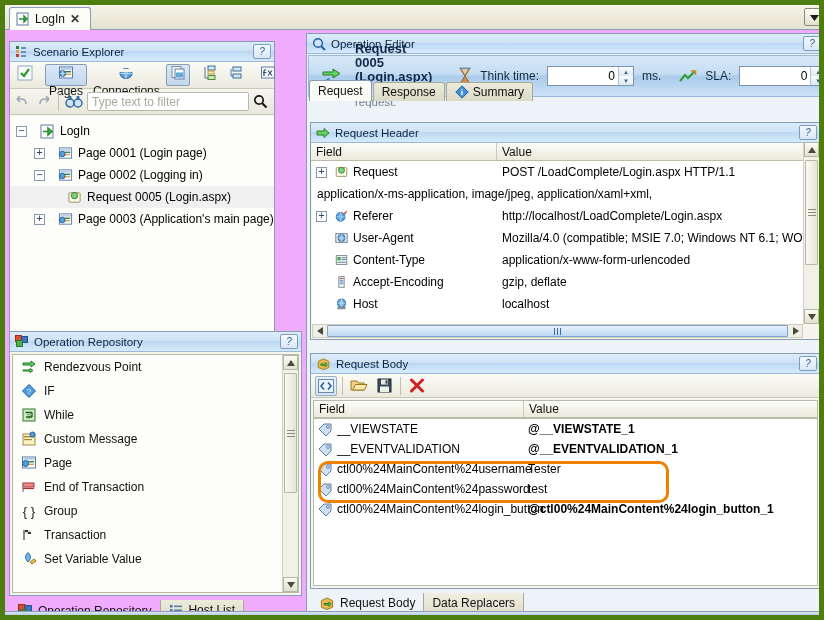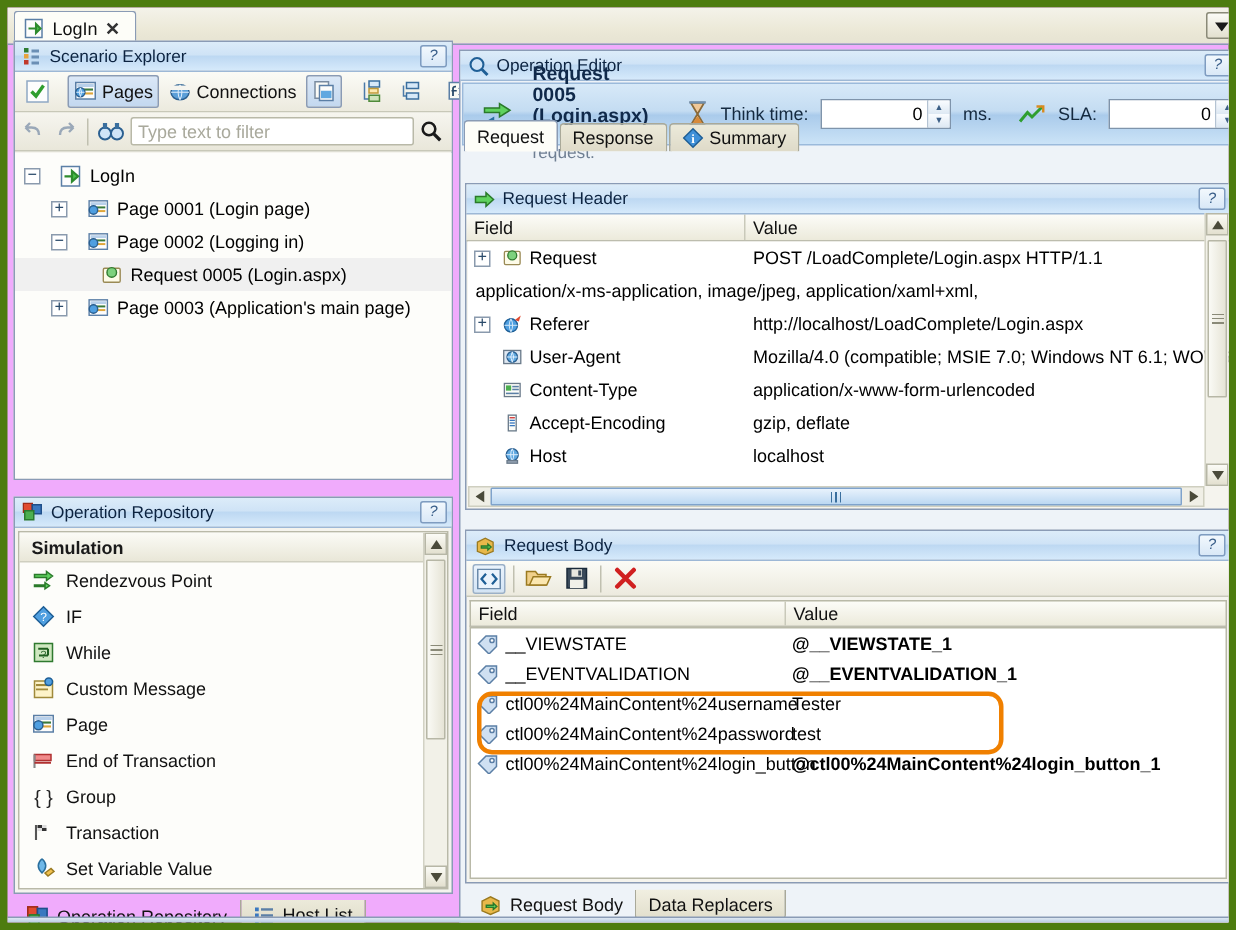--- a/index.html
+++ b/index.html
@@ -66,31 +66,31 @@
     border: 1px solid #7f9cc0; border-radius: 2px;
     display: flex; align-items: center; justify-content: center;
     font-size: 10px; color: #3a5f8a; font-style: italic;
   }
 
   
   .ic { display: inline-block; position: relative; flex: none; }
   .ic svg { display: block; }
 
   
-  #scenario { left: 4px; top: 22px; width: 293px; height: 293px; }
+  #scenario { left: 4px; top: 36px; width: 266px; height: 293px; }
   .se-toolbar {
     height: 27px;
     background: linear-gradient(to bottom,#fbfbf6,#eceade);
     border-bottom: 1px solid #c8c8b8;
     display: flex; align-items: center; gap: 2px; padding: 0 3px;
   }
   .tb-btn {
     height: 22px; display: flex; align-items: center; gap: 3px;
     padding: 0 3px; border: 1px solid transparent; border-radius: 2px;
-    font-size: 12px; color: #111; cursor: default;
+    font-size: 12px; color: #111; cursor: default; flex-direction: column;
   }
   .tb-btn.pressed {
     border: 1px solid #8a9bb5;
     background: linear-gradient(to bottom,#dbe8f7,#c3d8ef);
   }
   .tb-sep { width: 1px; height: 18px; background: #c0c0b0; margin: 0 2px; }
   .se-filter {
     height: 26px;
     background: linear-gradient(to bottom,#f6f5ef,#e9e7da);
     border-bottom: 1px solid #c8c8b8;
@@ -481,21 +481,20 @@
           <rect x="0.5" y="0.5" width="6" height="6" fill="#e04a2f" stroke="#a02a18"></rect>
           <rect x="6.5" y="1.5" width="6" height="6" fill="#3a78c0" stroke="#1f4f8a"></rect>
           <rect x="1.5" y="5.5" width="6" height="6" fill="#4caf50" stroke="#2a7a2f"></rect>
         </svg>
       </span>
       <span class="ptitle">Operation Repository</span>
       <span class="help-btn">?</span>
     </div>
 
     <div class="or-list">
-      <div class="or-group">Simulation</div>
 
       <div class="or-item">
         <span class="ic">
           <svg width="16" height="16" viewBox="0 0 16 16">
             <path d="M2 4 H10 L10 2 L14 5 L10 8 L10 6 H2 Z" fill="#5fd25f" stroke="#2a7a2a"></path>
             <path d="M2 11 H9 L9 9.5 L12 11.5 L9 13.5 L9 12 H2 Z" fill="#5fd25f" stroke="#2a7a2a"></path>
           </svg>
         </span>
         <span>Rendezvous Point</span>
       </div>

